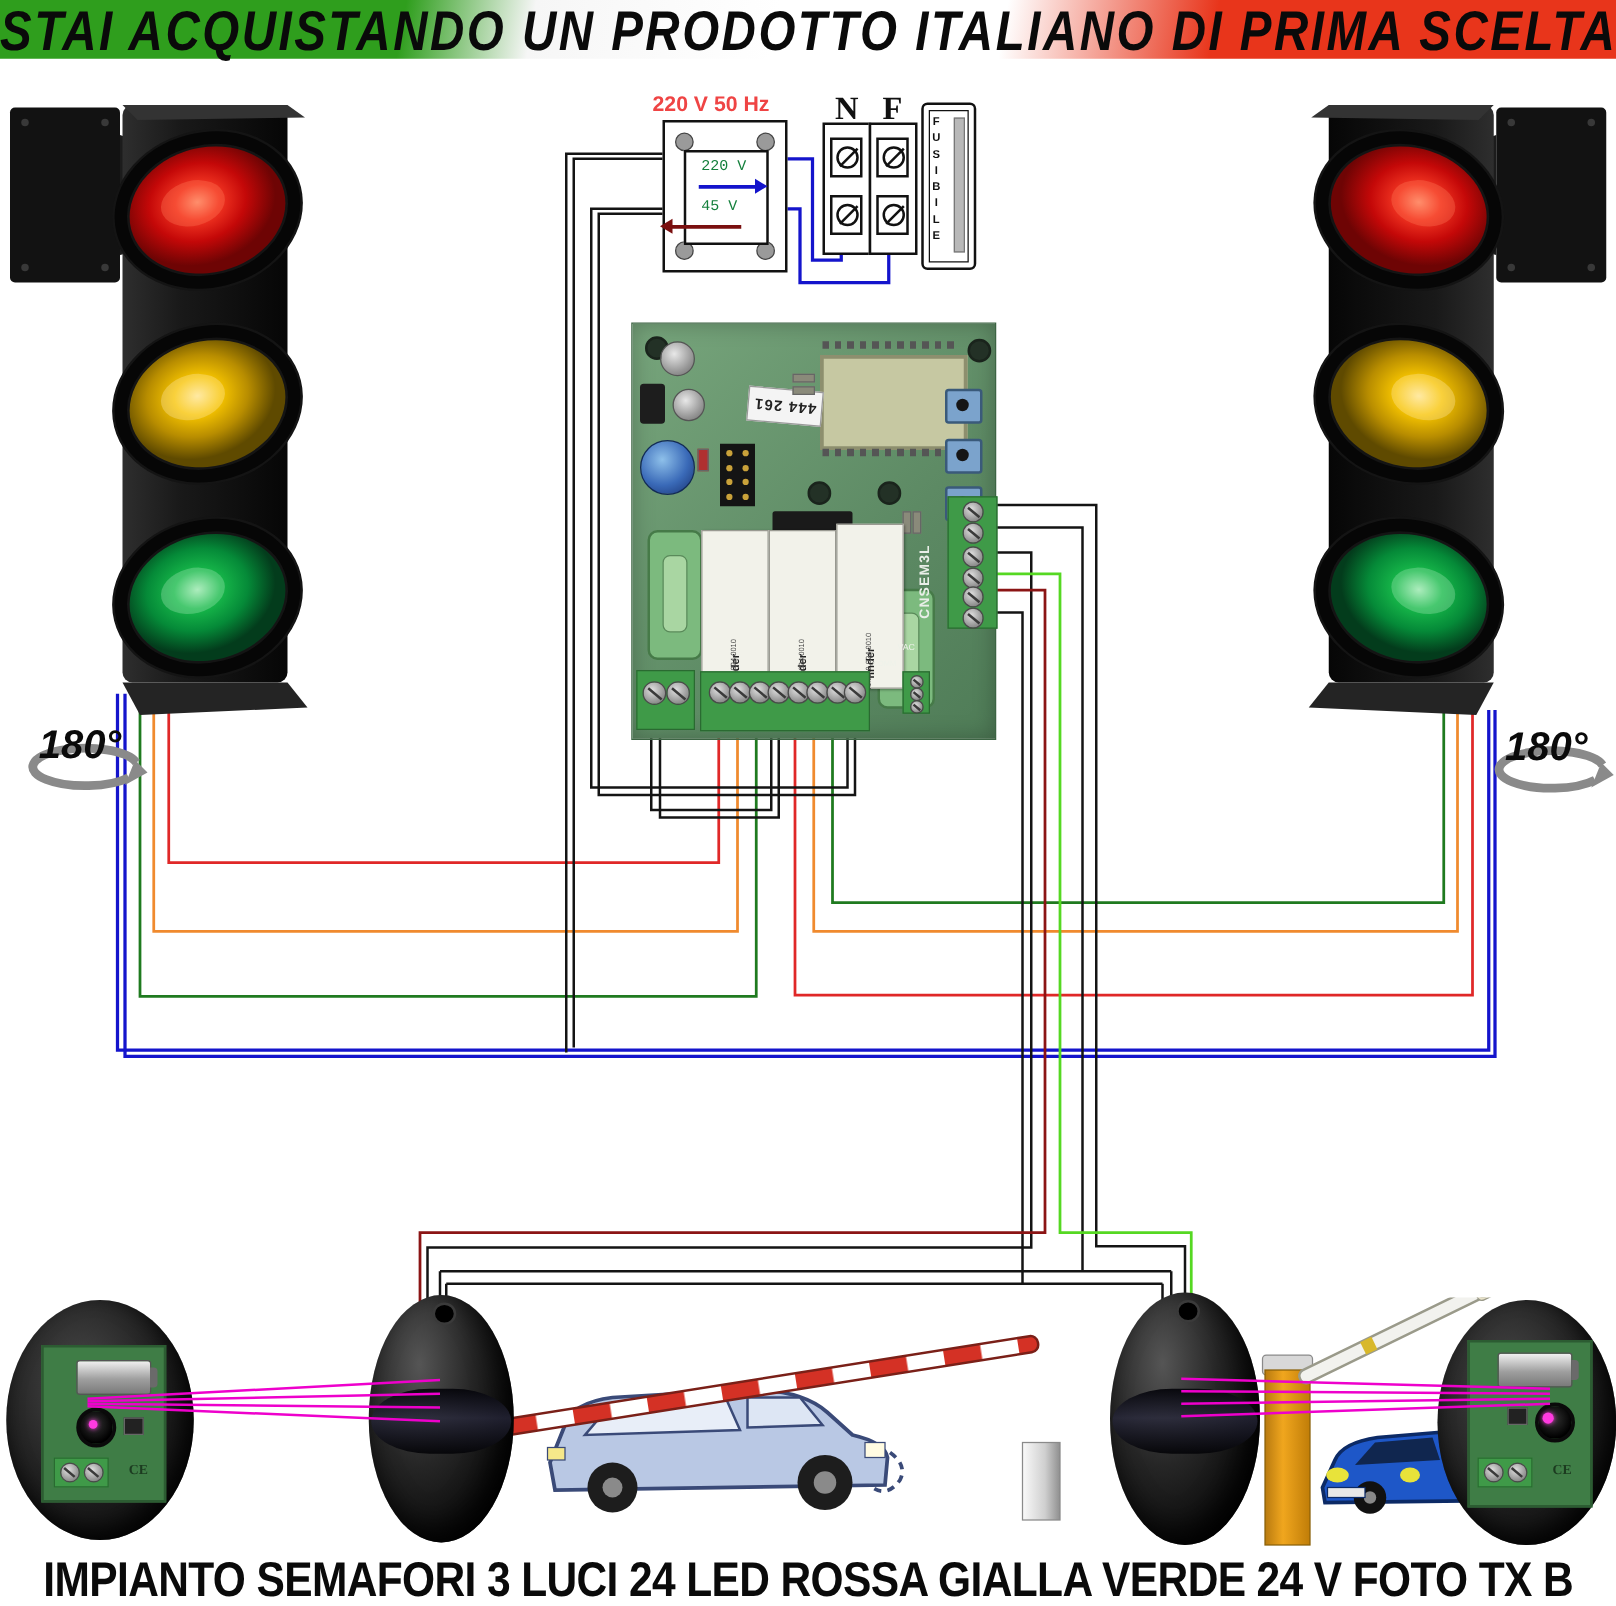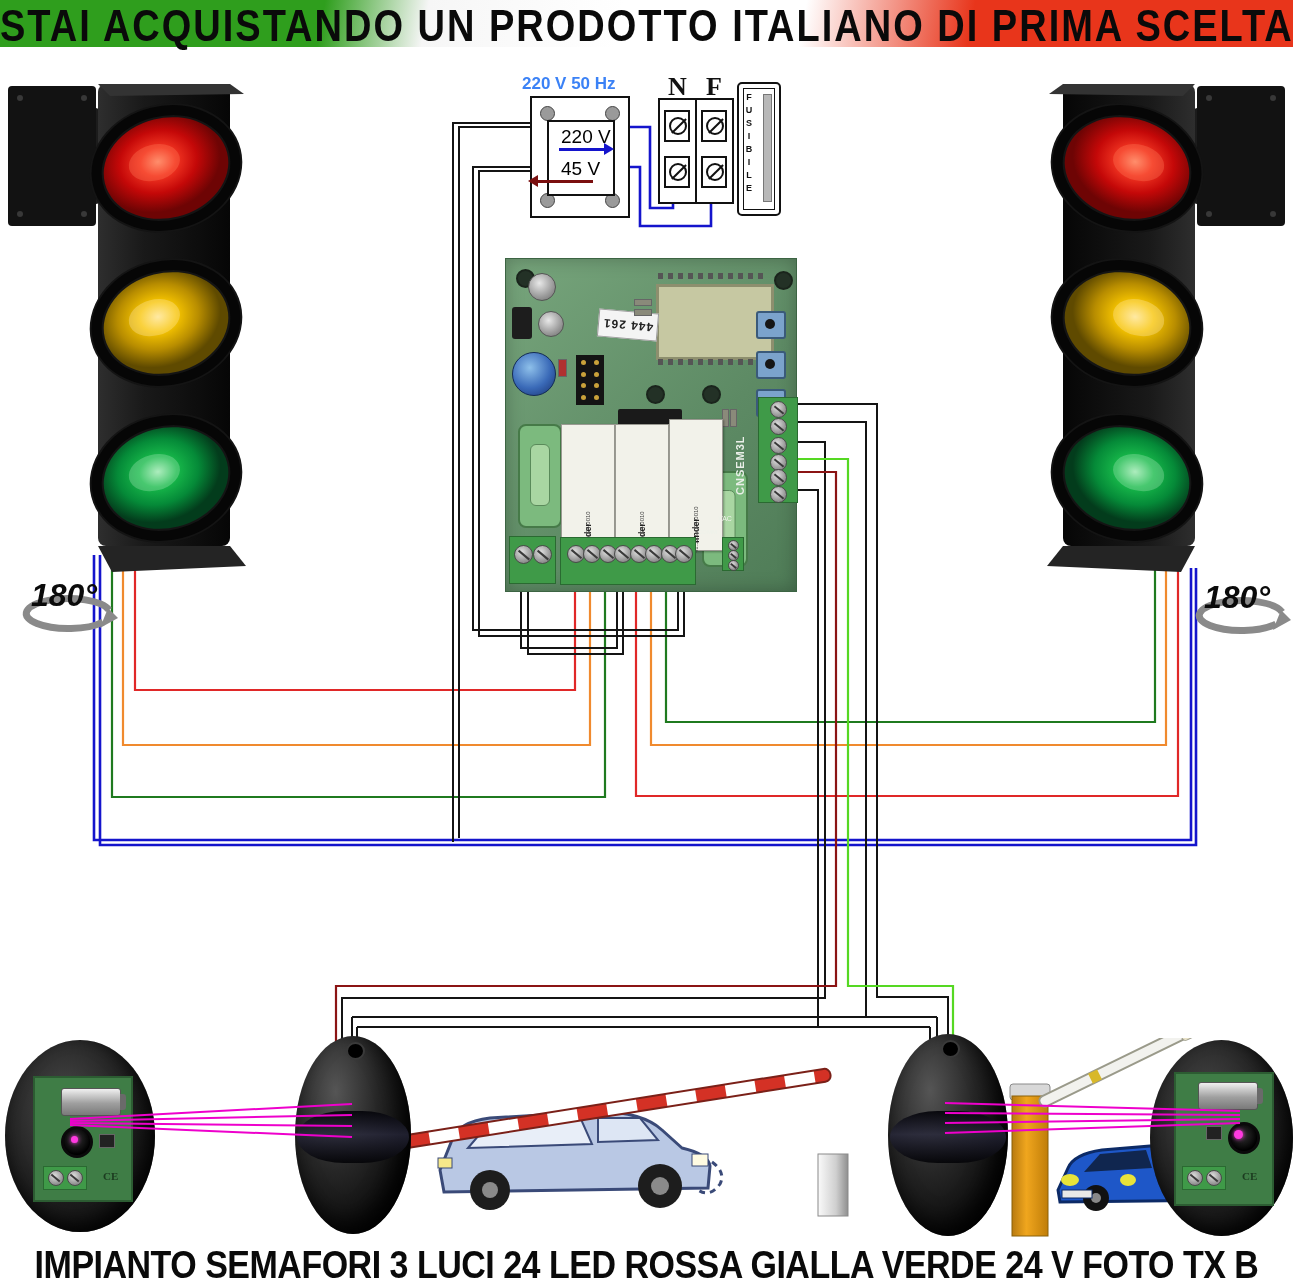--- a/index.html
+++ b/index.html
@@ -2,33 +2,33 @@
 <html><head>
 <meta charset="utf-8">
 <style>
   html,body{margin:0;padding:0;}
   body{width:1293px;height:1285px;position:relative;overflow:hidden;background:#fff;
        font-family:"Liberation Sans",sans-serif;}
   .abs{position:absolute;}
 
   
   #banner{left:0;top:0;width:1293px;height:47px;
-    background:linear-gradient(100deg,#2f9e1d 0%,#2f9e1d 25%,#f6f6f6 33%,#ffffff 48%,#ffffff 62%,#e8351b 75%,#e8351b 100%);}
+    background:linear-gradient(100deg,#2f9e1d 0%,#2f9e1d 25%,#f6f6f6 33%,#ffffff 48%,#ffffff 62%,#e8351b 75%,#e8351b 100%);font-style:italic;}
   #banner .txt{position:absolute;left:0;top:1px;width:100%;text-align:center;
     font-weight:bold;font-size:38px;letter-spacing:2px;color:#0a0a0a;white-space:nowrap;
     transform:scaleY(1.18);transform-origin:top;}
   #caption{left:0;top:1242px;width:1293px;text-align:center;font-weight:bold;font-size:34px;
     letter-spacing:-0.5px;color:#0a0a0a;white-space:nowrap;transform:scaleY(1.15);transform-origin:top;}
 
   
-  #xfmr-title{left:522px;top:74px;width:120px;font-weight:bold;font-size:17px;color:#3b82f6;}
+  #xfmr-title{left:522px;top:74px;width:120px;font-weight:bold;font-size:17px;color:#ef4444;}
   #xfmr{left:530px;top:96px;width:96px;height:118px;background:#fff;border:2px solid #111;}
   #xfmr .inner{position:absolute;left:15px;top:22px;width:64px;height:72px;border:2px solid #111;background:#fff;}
   .screwdot{position:absolute;width:13px;height:13px;border-radius:50%;background:#9a9a9a;border:1px solid #444;}
-  #xfmr .lbl{position:absolute;font-family:Liberation Sans, sans-serif;font-size:19px;color:#000000;}
+  #xfmr .lbl{position:absolute;font-family:Liberation Mono, monospace;font-size:12px;color:#15803d;}
   .arrow{position:absolute;height:3px;}
   .arrow .head{position:absolute;top:-5px;width:0;height:0;border-top:6px solid transparent;border-bottom:6px solid transparent;}
   #nf-n,#nf-f{position:absolute;top:72px;font-family:"Liberation Serif",serif;font-weight:bold;font-size:26px;color:#111;}
   .nfblock{position:absolute;top:98px;width:35px;height:102px;background:#fff;border:2px solid #111;}
   .termsq{position:absolute;width:22px;height:28px;border:2px solid #111;background:#fff;left:4px;}
   .scrglyph{position:absolute;left:3px;top:5px;width:14px;height:14px;border:2px solid #111;border-radius:50%;}
   .scrglyph::after{content:"";position:absolute;left:-2px;top:6px;width:20px;height:2px;background:#111;transform:rotate(-45deg);}
   #fuse{left:737px;top:82px;width:40px;height:130px;border:2px solid #111;border-radius:5px;background:#fff;}
   #fuse .inner{position:absolute;left:4px;top:4px;right:4px;bottom:4px;border:1px solid #111;}
   #fuse .letters{position:absolute;left:5px;top:8px;writing-mode:vertical-rl;text-orientation:upright;

